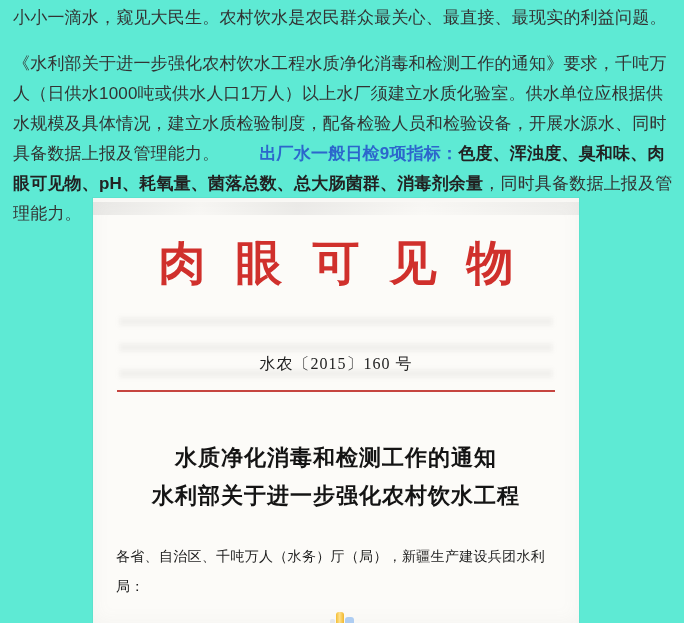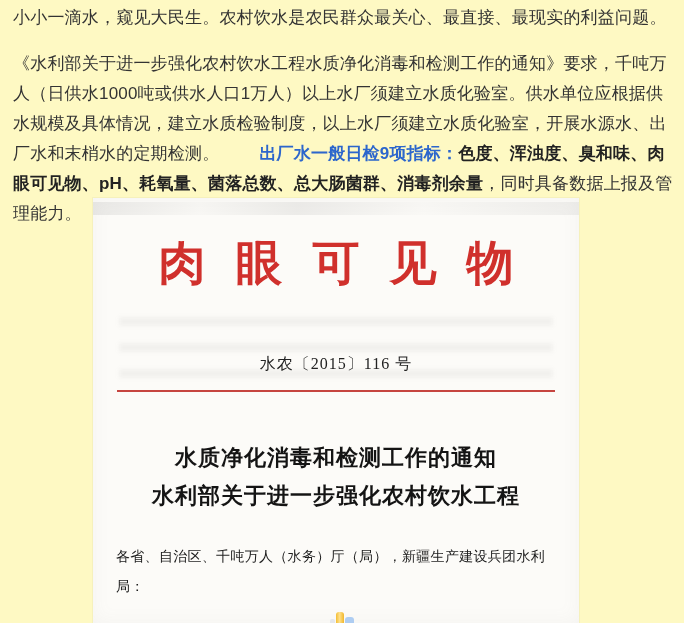--- a/index.html
+++ b/index.html
@@ -1,19 +1,19 @@
 <!DOCTYPE html>
 <html><head>
 <meta charset="utf-8">
 <style>
   html,body{margin:0;padding:0;}
   .page{
     position:relative;
     width:684px;height:623px;
-    background:#fef9c3;
+    background:#5eead4;
     overflow:hidden;
     font-family:"Liberation Sans","DejaVu Sans",sans-serif;
   }
   
   .article{
     position:absolute;left:13px;top:3px;width:660px;
     font-size:17px;line-height:30px;letter-spacing:0.2px;
     color:#333333;
   }
   .article p{margin:0;}
@@ -85,26 +85,26 @@
     background:#e4e7eb;border-radius:2px 2px 0 0;
   }
 </style>
 </head>
 <body>
 
 <div class="page">
 
   <div class="article">
     <p class="p1">小小一滴水，窥见大民生。农村饮水是农民群众最关心、最直接、最现实的利益问题。</p>
-    <p class="p2"><span>《水利部关于进一步强化农村饮水工程水质净化消毒和检测工作的通知》要求，千吨万人（日供水1000吨或供水人口1万人）以上水厂须建立水质化验室。供水单位应根据供水规模及具体情况，建立水质检验制度，以上水厂须建立水质化验室，开展水源水、出厂水和末梢水的定期检测。</span><span class="hl">出厂水一般日检9项指标：</span><span class="bd">色度、浑浊度、臭和味、肉眼可见物、pH、耗氧量、菌落总数、总大肠菌群、消毒剂余量</span><span>，同时具备数据上报及管理能力。</span></p>
+    <p class="p2"><span>《水利部关于进一步强化农村饮水工程水质净化消毒和检测工作的通知》要求，千吨万人（日供水1000吨或供水人口1万人）以上水厂须建立水质化验室。供水单位应根据供水规模及具体情况，建立水质检验制度，配备检验人员和检验设备，开展水源水、同时具备数据上报及管理能力。</span><span class="hl">出厂水一般日检9项指标：</span><span class="bd">色度、浑浊度、臭和味、肉眼可见物、pH、耗氧量、菌落总数、总大肠菌群、消毒剂余量</span><span>，同时具备数据上报及管理能力。</span></p>
   </div>
 
   <div class="doc">
     <div class="doc-header">肉眼可见物</div>
-    <div class="doc-number">水农〔2015〕116 号</div>
+    <div class="doc-number">水农〔2015〕160 号</div>
     <div class="doc-rule"></div>
     <div class="doc-title">
       <div>水质净化消毒和检测工作的通知</div>
       <div>水利部关于进一步强化农村饮水工程</div>
     </div>
     <div class="doc-salutation"><span>各省、自治区、千吨万人（水务）厅（局），新疆生产建设兵团水利</span><br><span>局：</span></div>
   </div>
 
   <div class="emoji">
     <span class="e-gray"></span>

